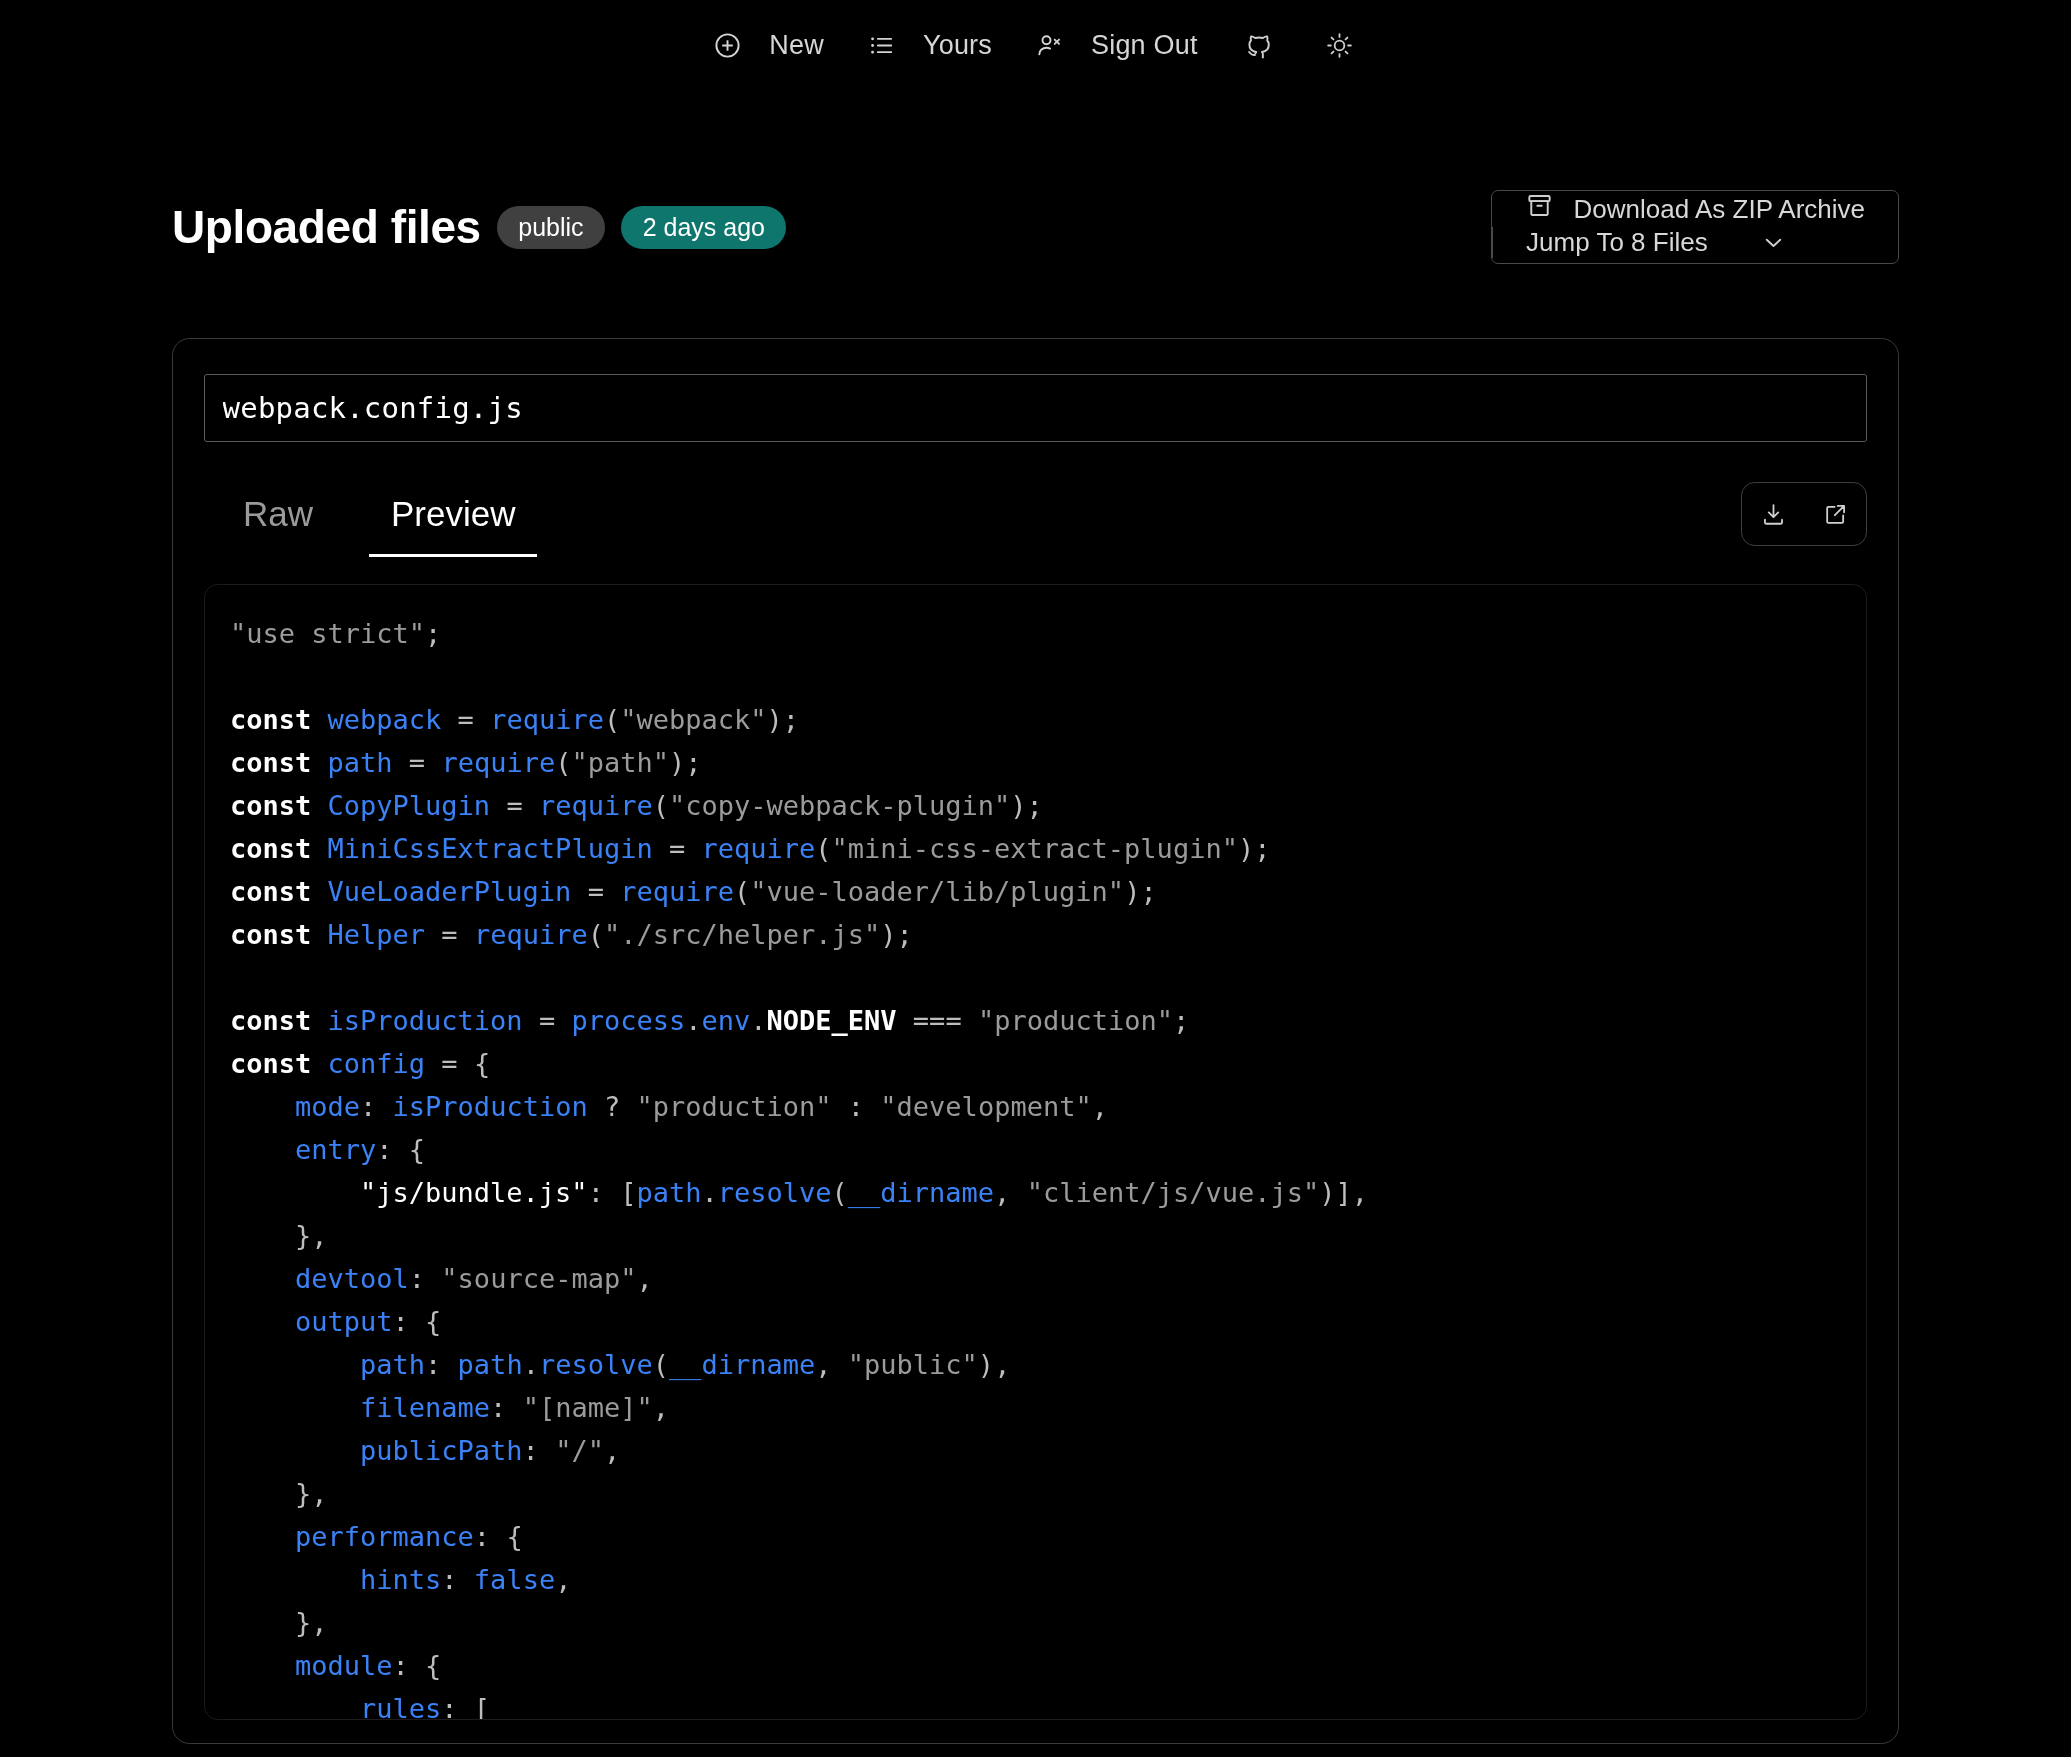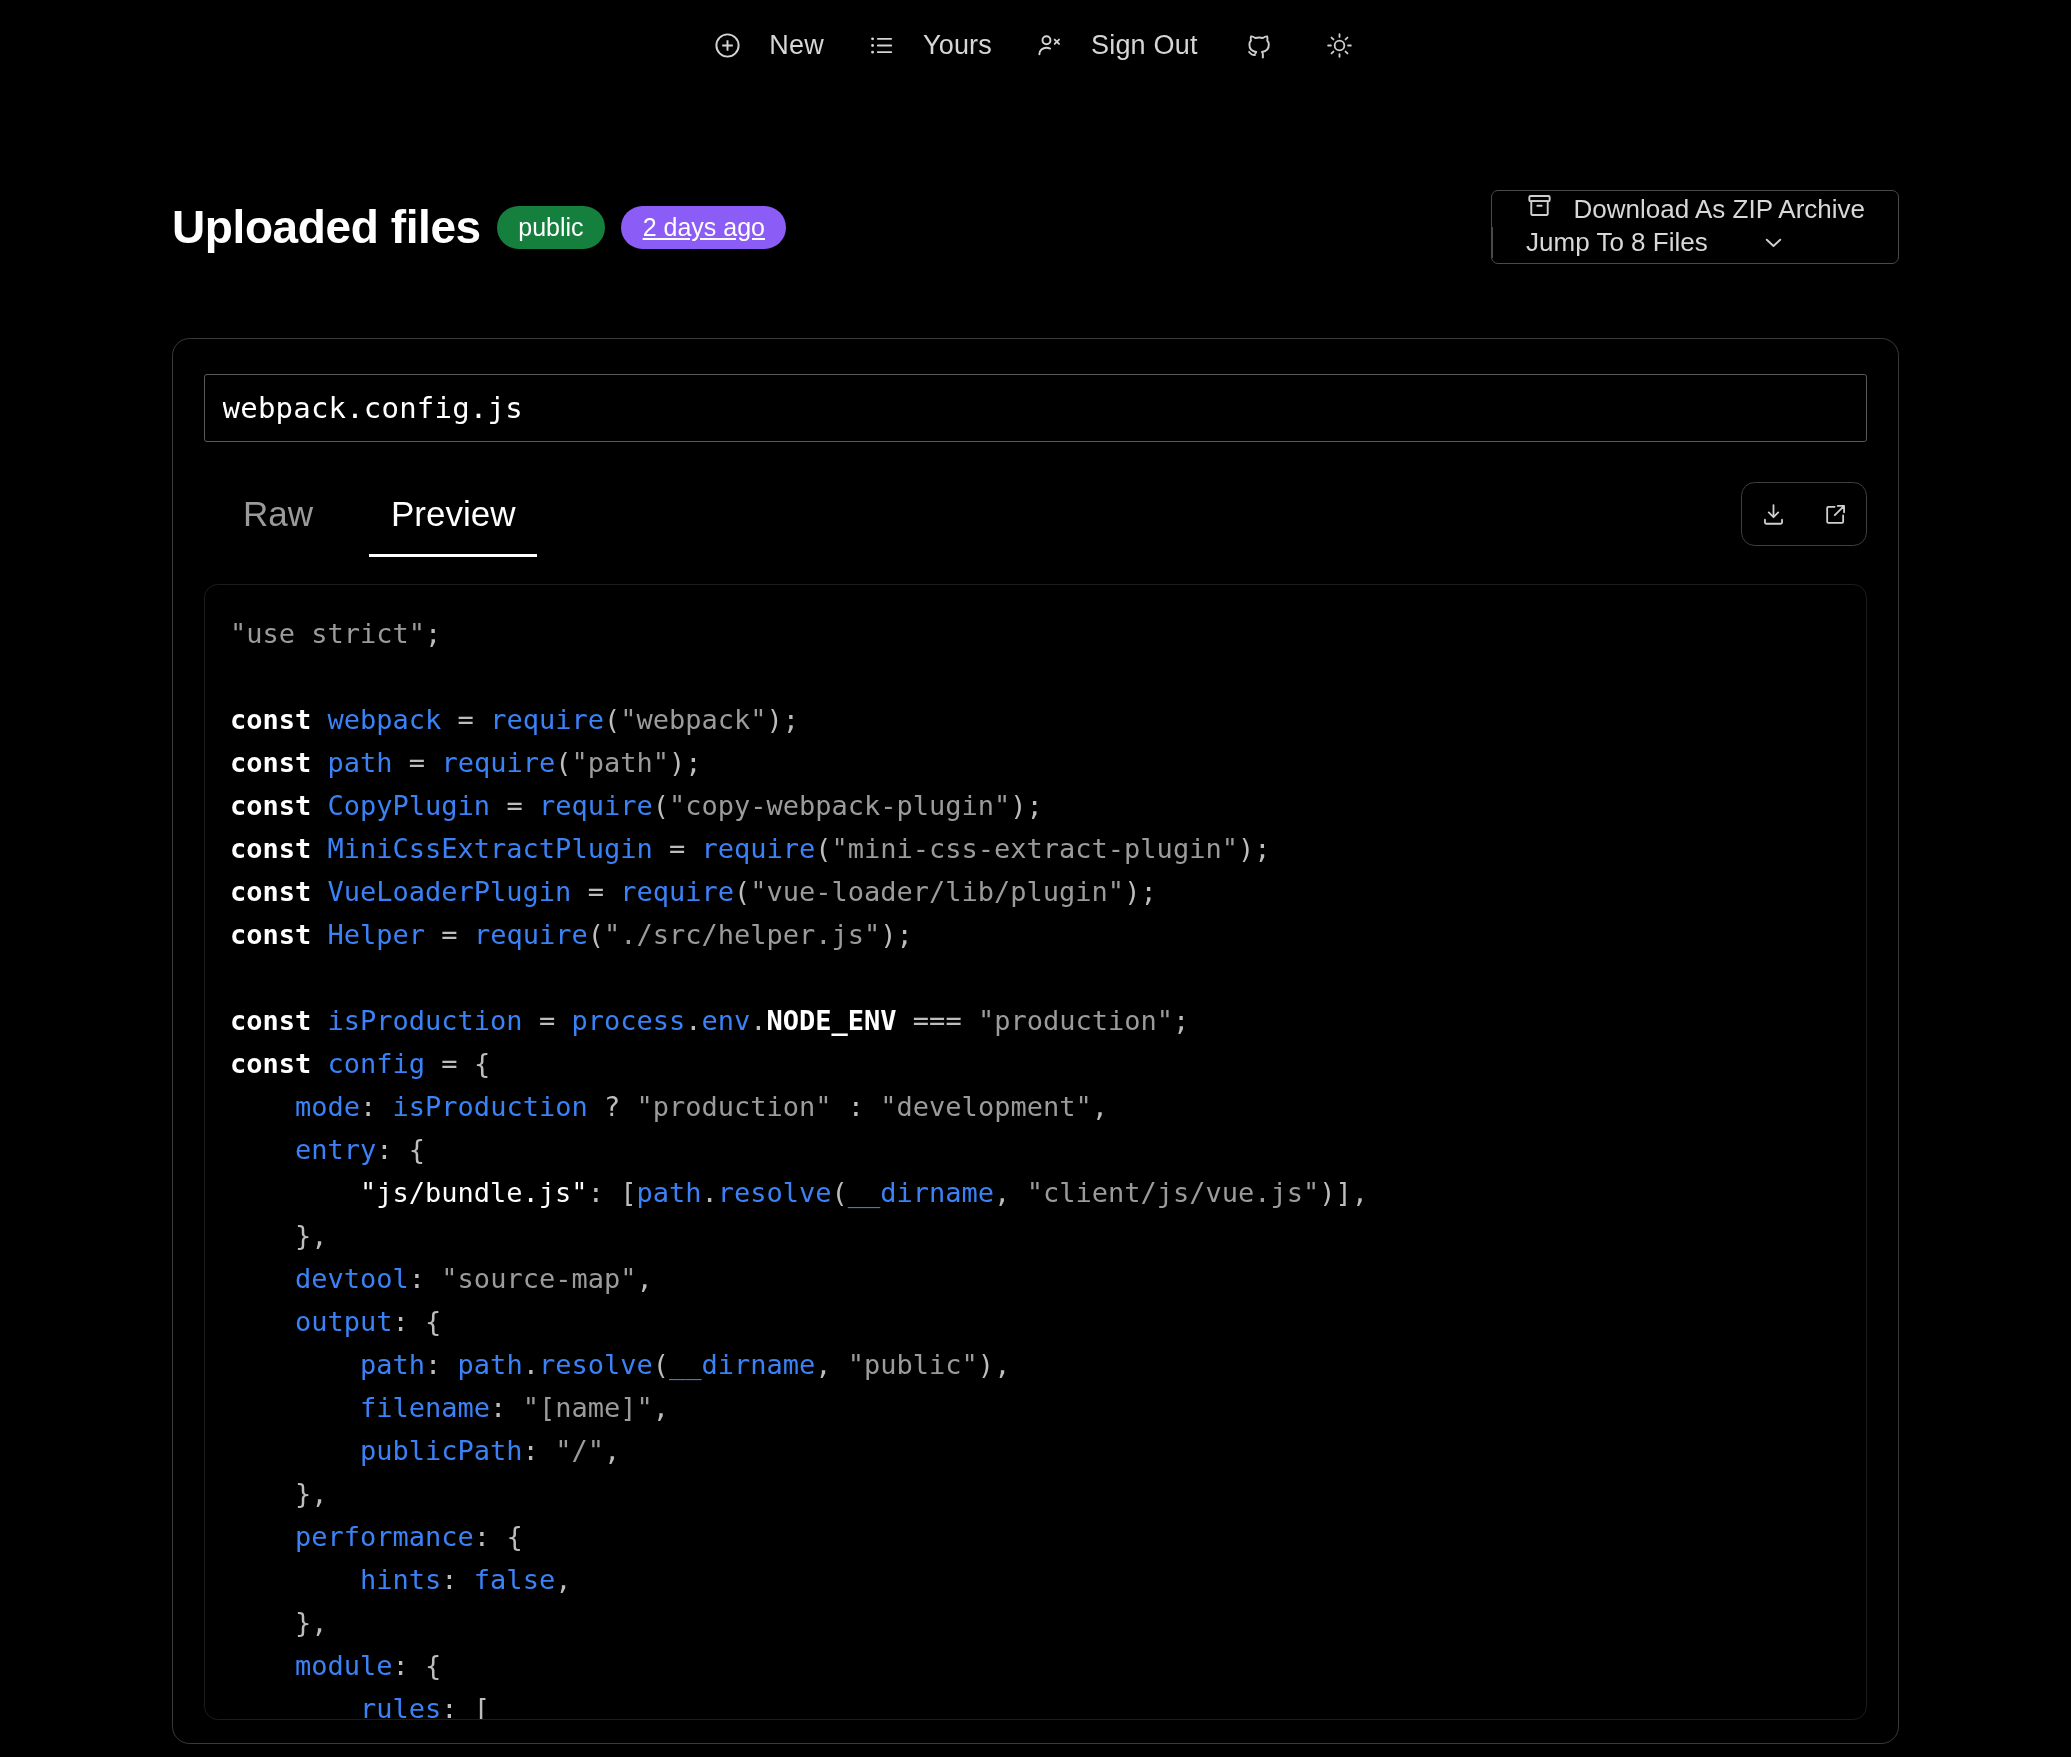--- a/index.html
+++ b/index.html
@@ -75,22 +75,22 @@
     display: inline-flex;
     align-items: center;
     justify-content: center;
     height: 43px;
     padding: 0 21.5px;
     border-radius: 974px;
     font-size: 25px;
     color: #ffffff;
     line-height: 1;
   }
-  .badge-public { background: #15803d; }
-  .badge-time   { background: #8b5cf6; text-decoration: underline; }
+  .badge-public { background: #404040; }
+  .badge-time   { background: #0f766e; }
 
   .header-actions {
     display: flex;
     align-items: stretch;
     border: 1px solid #4a4a4a;
     border-radius: 7px;
     height: 74px;
     overflow: hidden;
     background: #000;
     flex-direction: column;

